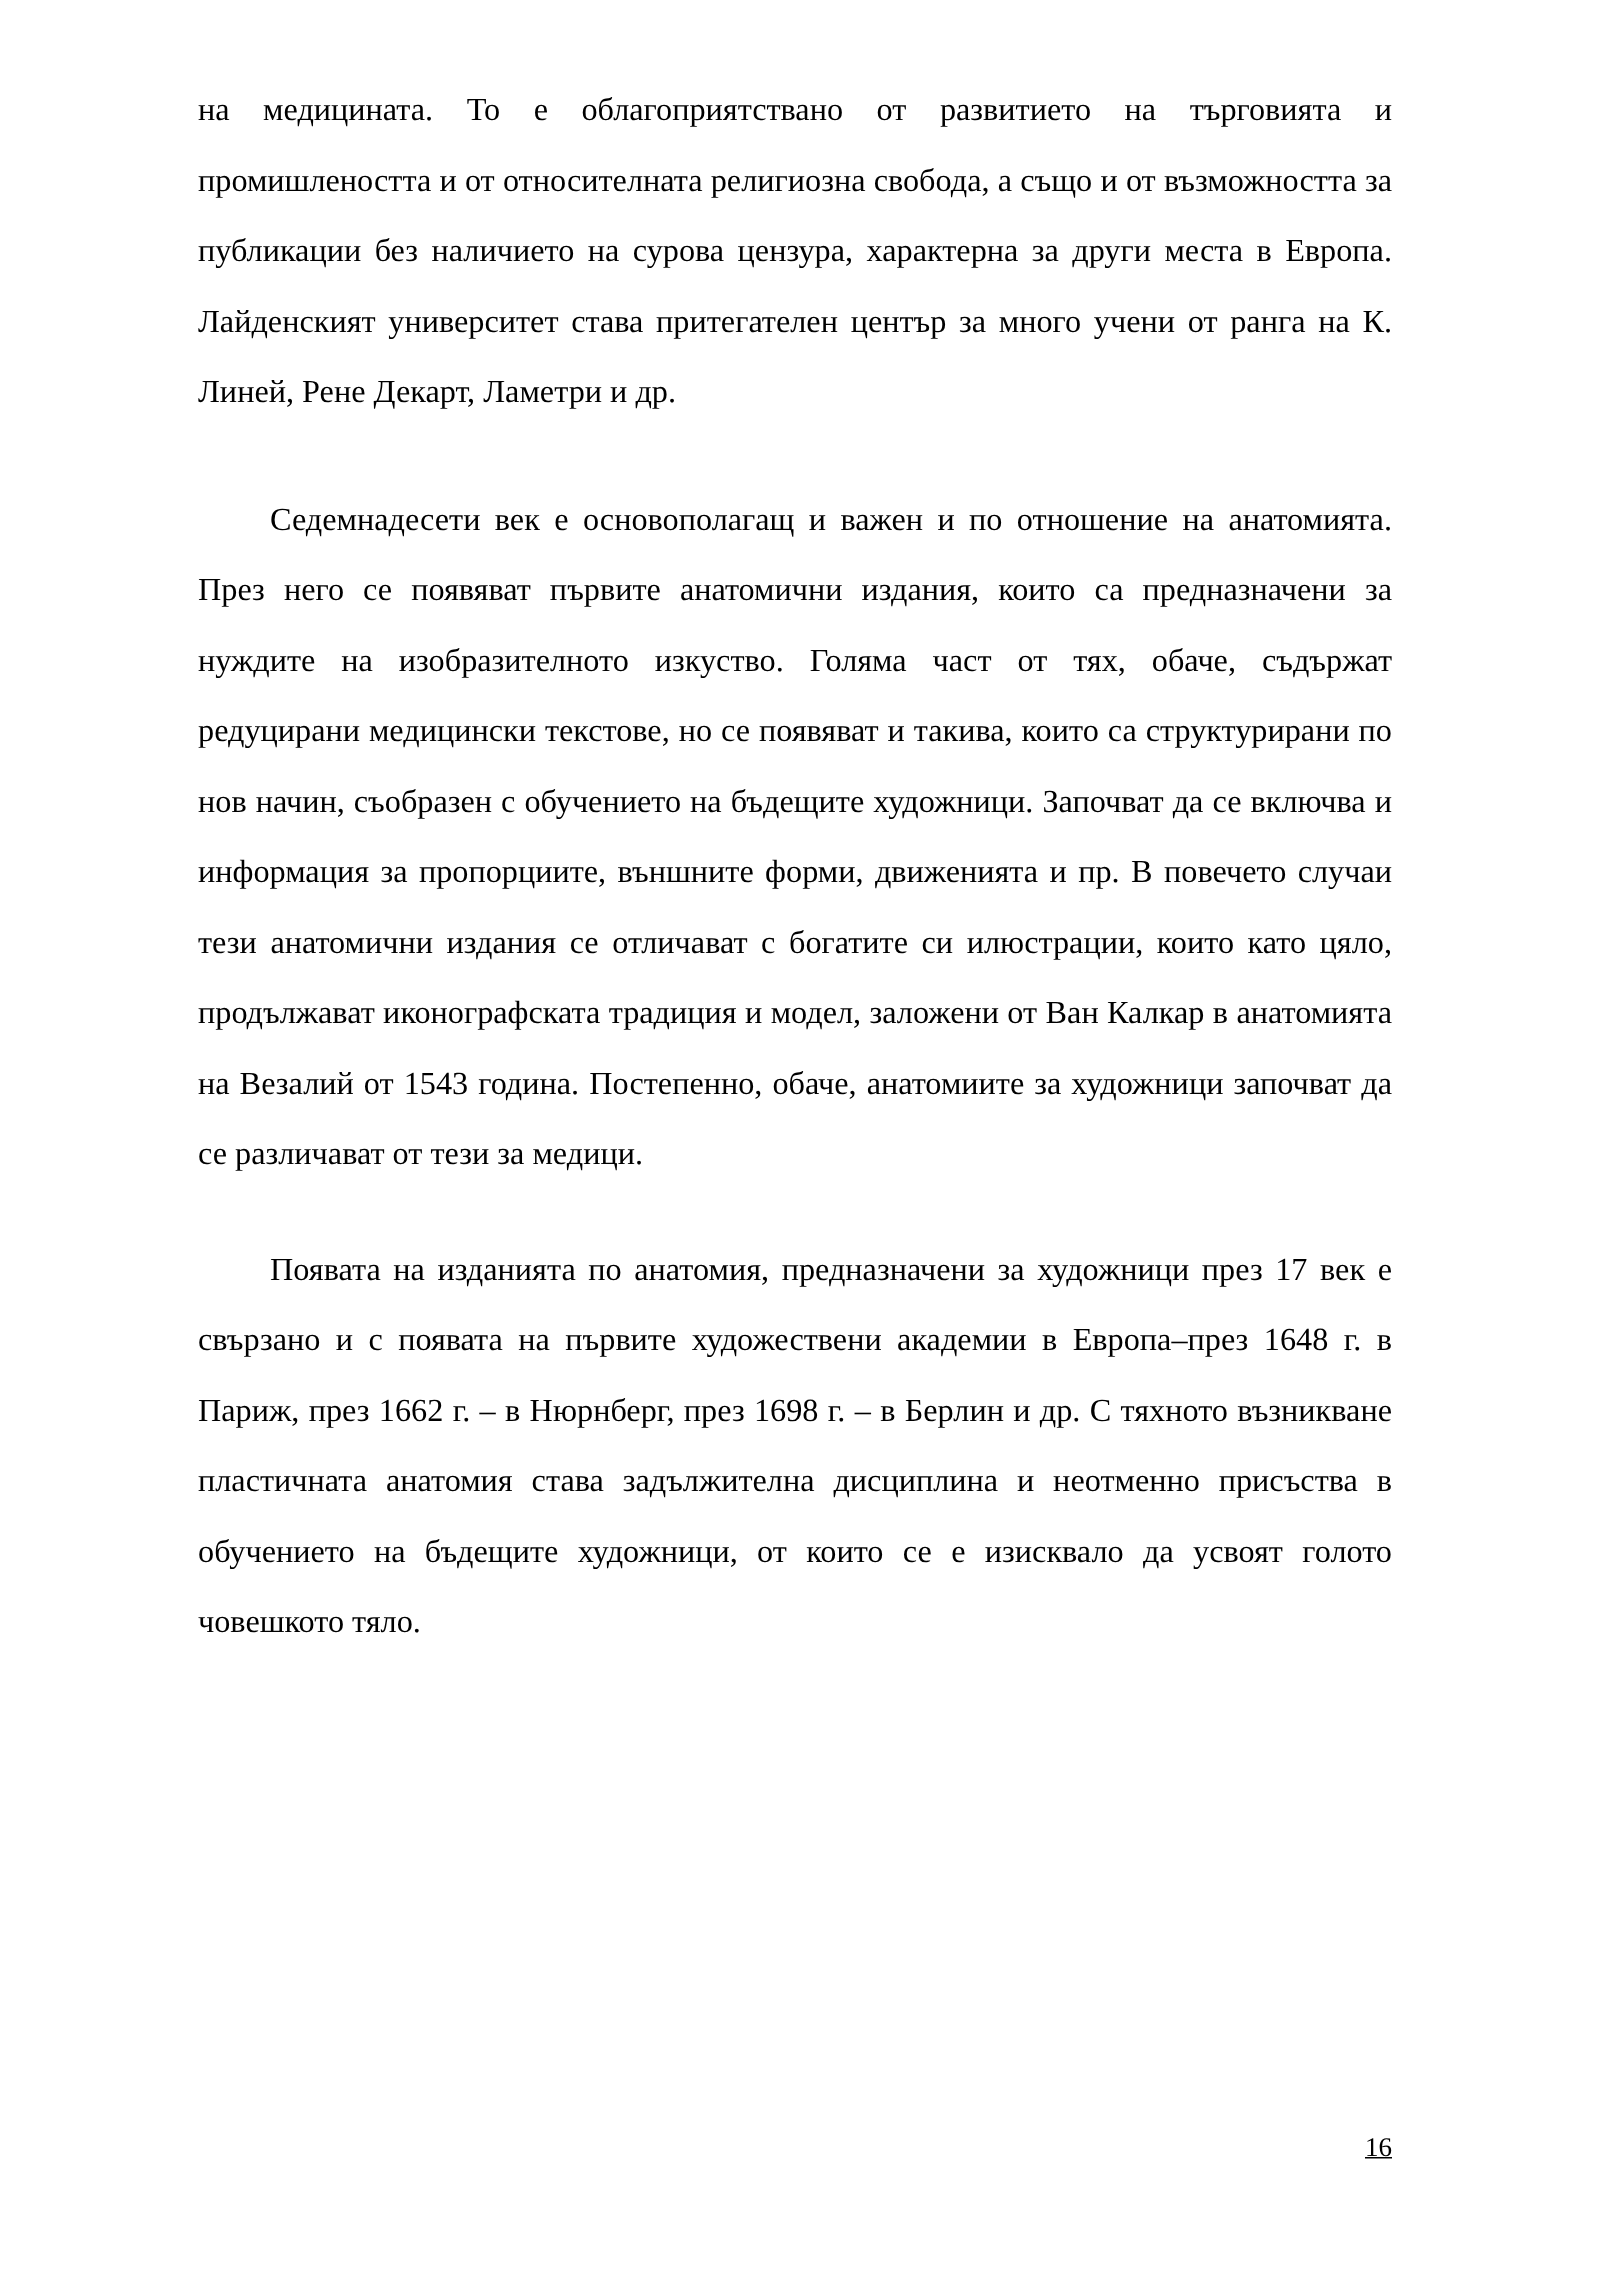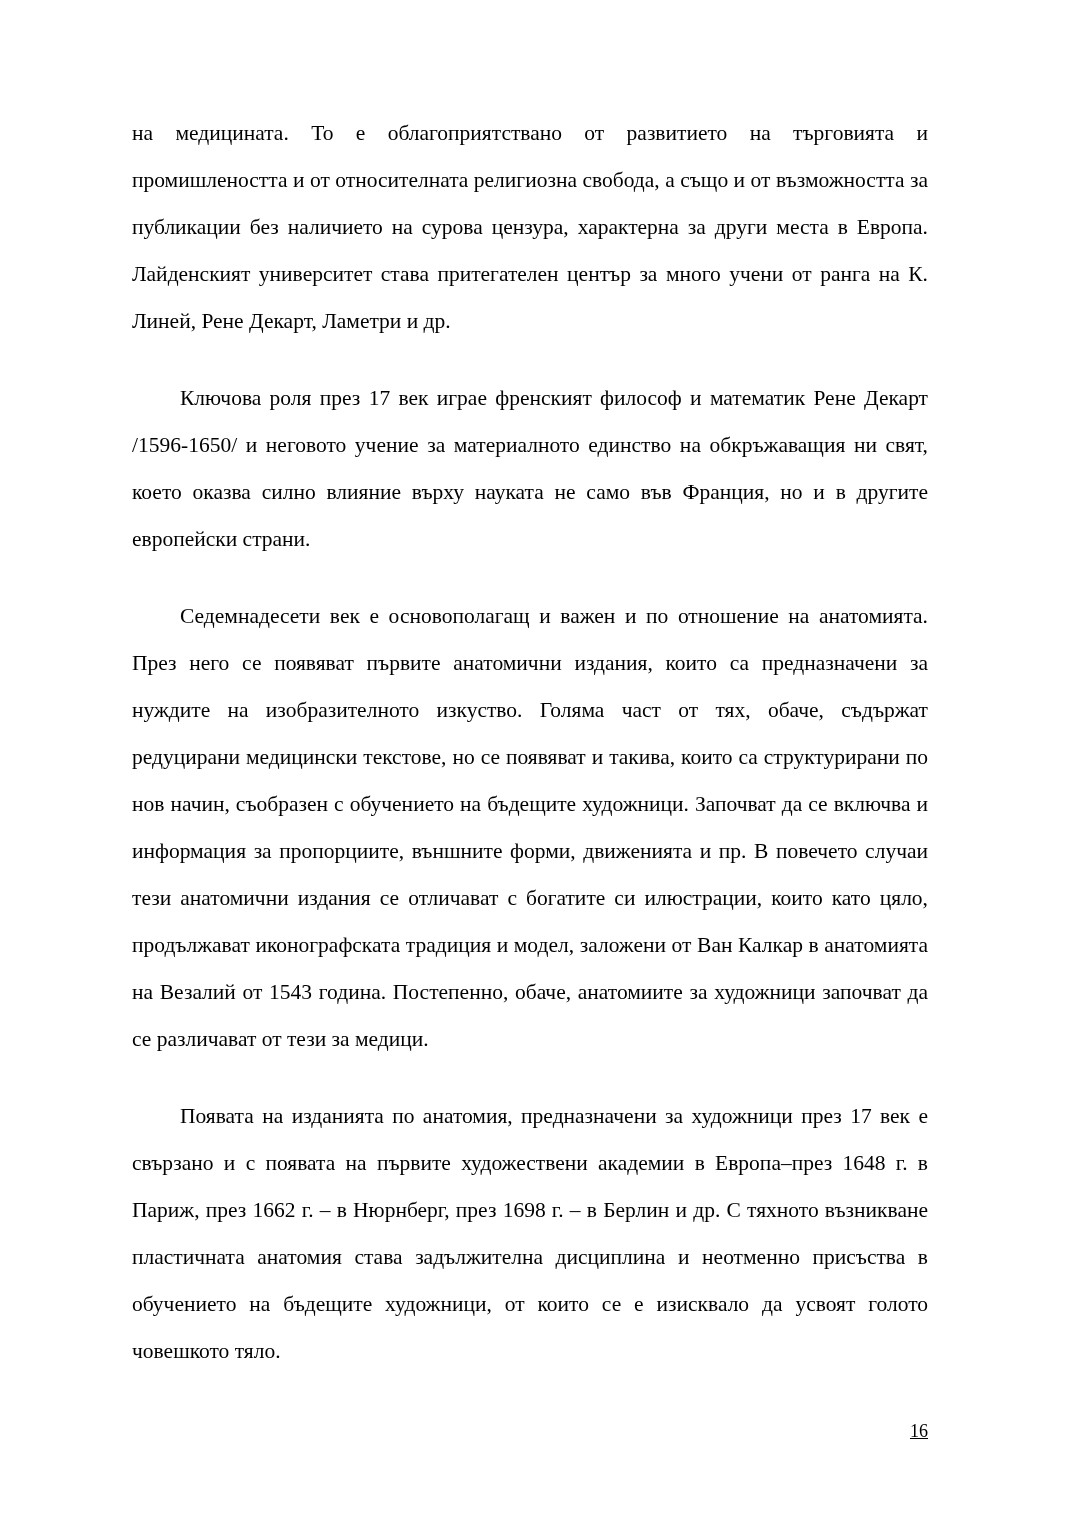--- a/index.html
+++ b/index.html
@@ -12,21 +12,21 @@
     height: 1527px;
     font-family: "Liberation Serif", serif;
     color: #000000;
     position: relative;
     overflow: hidden;
   }
   .page {
     box-sizing: border-box;
     width: 1060px;
     height: 1527px;
-    padding: 110px 132px 40px 132px;
+    padding: 50px 132px 40px 132px;
     position: relative;
   }
   .para {
     font-size: 21.5px;
     line-height: 47px;
     text-align: justify;
     text-justify: inter-word;
     margin: 0 0 22px 0;
     hyphens: none;
   }
@@ -50,21 +50,20 @@
 </style>
 </head>
 <body>
 
 <div class="page">
 
   <p class="para">на медицината. То е облагоприятствано от развитието на търговията и промишлеността и от относителната религиозна свобода, а също и от възможността за публикации без наличието на сурова цензура, характерна за други места в Европа. Лайденският университет става притегателен център за много учени от ранга на К. Линей, Рене Декарт, Ламетри и др.</p>
 
   <div class="spacer-sm"></div>
 
-  <p class="para indent">Ключова роля през 17 век играе френският философ и математик Рене Декарт /1596-1650/ и неговото учение за материалното единство на обкръжаващия ни свят, което оказва силно влияние върху науката не само във Франция, но и в другите европейски страни.</p>
 
   <div class="spacer-sm"></div>
 
   <p class="para indent">Седемнадесети век е основополагащ и важен и по отношение на анатомията. През него се появяват първите анатомични издания, които са предназначени за нуждите на изобразителното изкуство. Голяма част от тях, обаче,  съдържат редуцирани медицински текстове, но се появяват и такива, които са структурирани по нов начин, съобразен с обучението на бъдещите художници. Започват да се включва и информация за пропорциите, външните форми, движенията и пр. В повечето случаи тези анатомични издания се отличават с богатите си илюстрации, които като цяло, продължават иконографската традиция и модел, заложени от Ван Калкар в анатомията на Везалий от 1543 година. Постепенно, обаче, анатомиите за художници започват да се различават от тези за медици.</p>
 
   <div class="spacer-sm"></div>
 
   <p class="para indent last">Появата на изданията по анатомия, предназначени за художници през 17 век е свързано и с появата на първите художествени академии в Европа–през 1648 г. в Париж, през 1662 г. – в Нюрнберг, през 1698 г. – в Берлин и др. С тяхното възникване пластичната анатомия става задължителна дисциплина и неотменно присъства в обучението на бъдещите художници, от които се е изисквало да усвоят голото човешкото тяло.</p>
 
   <div class="page-number">16</div>

